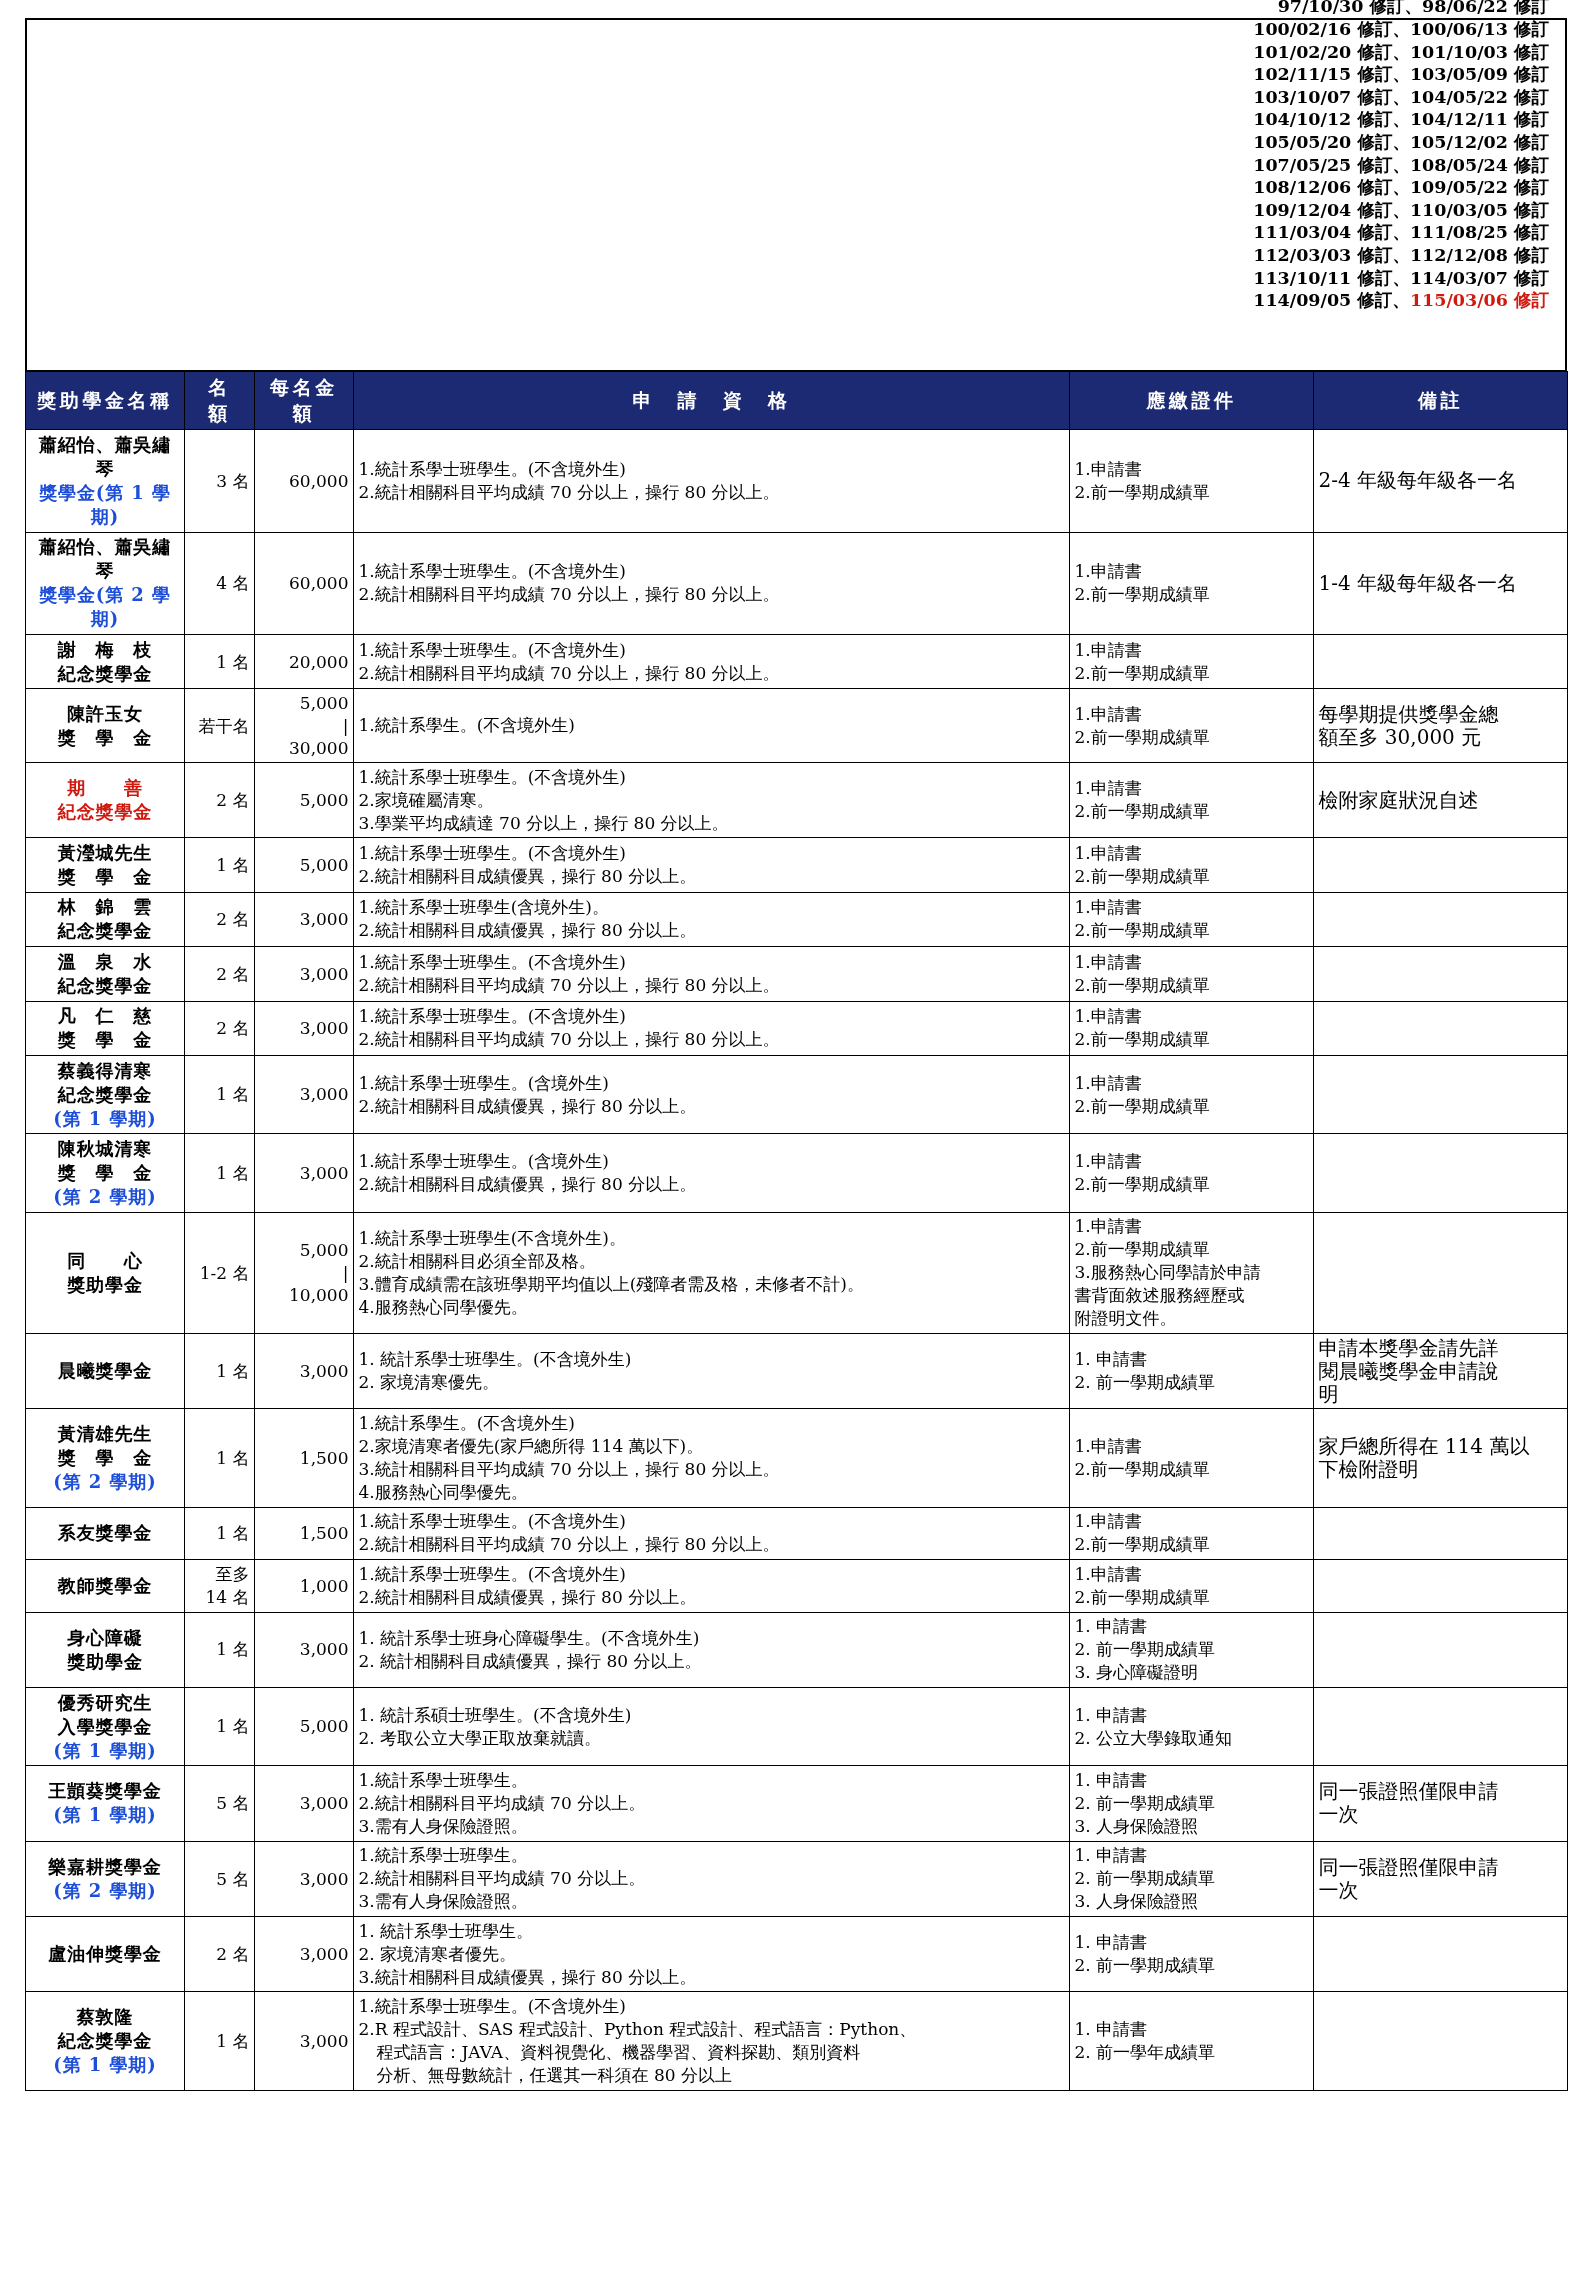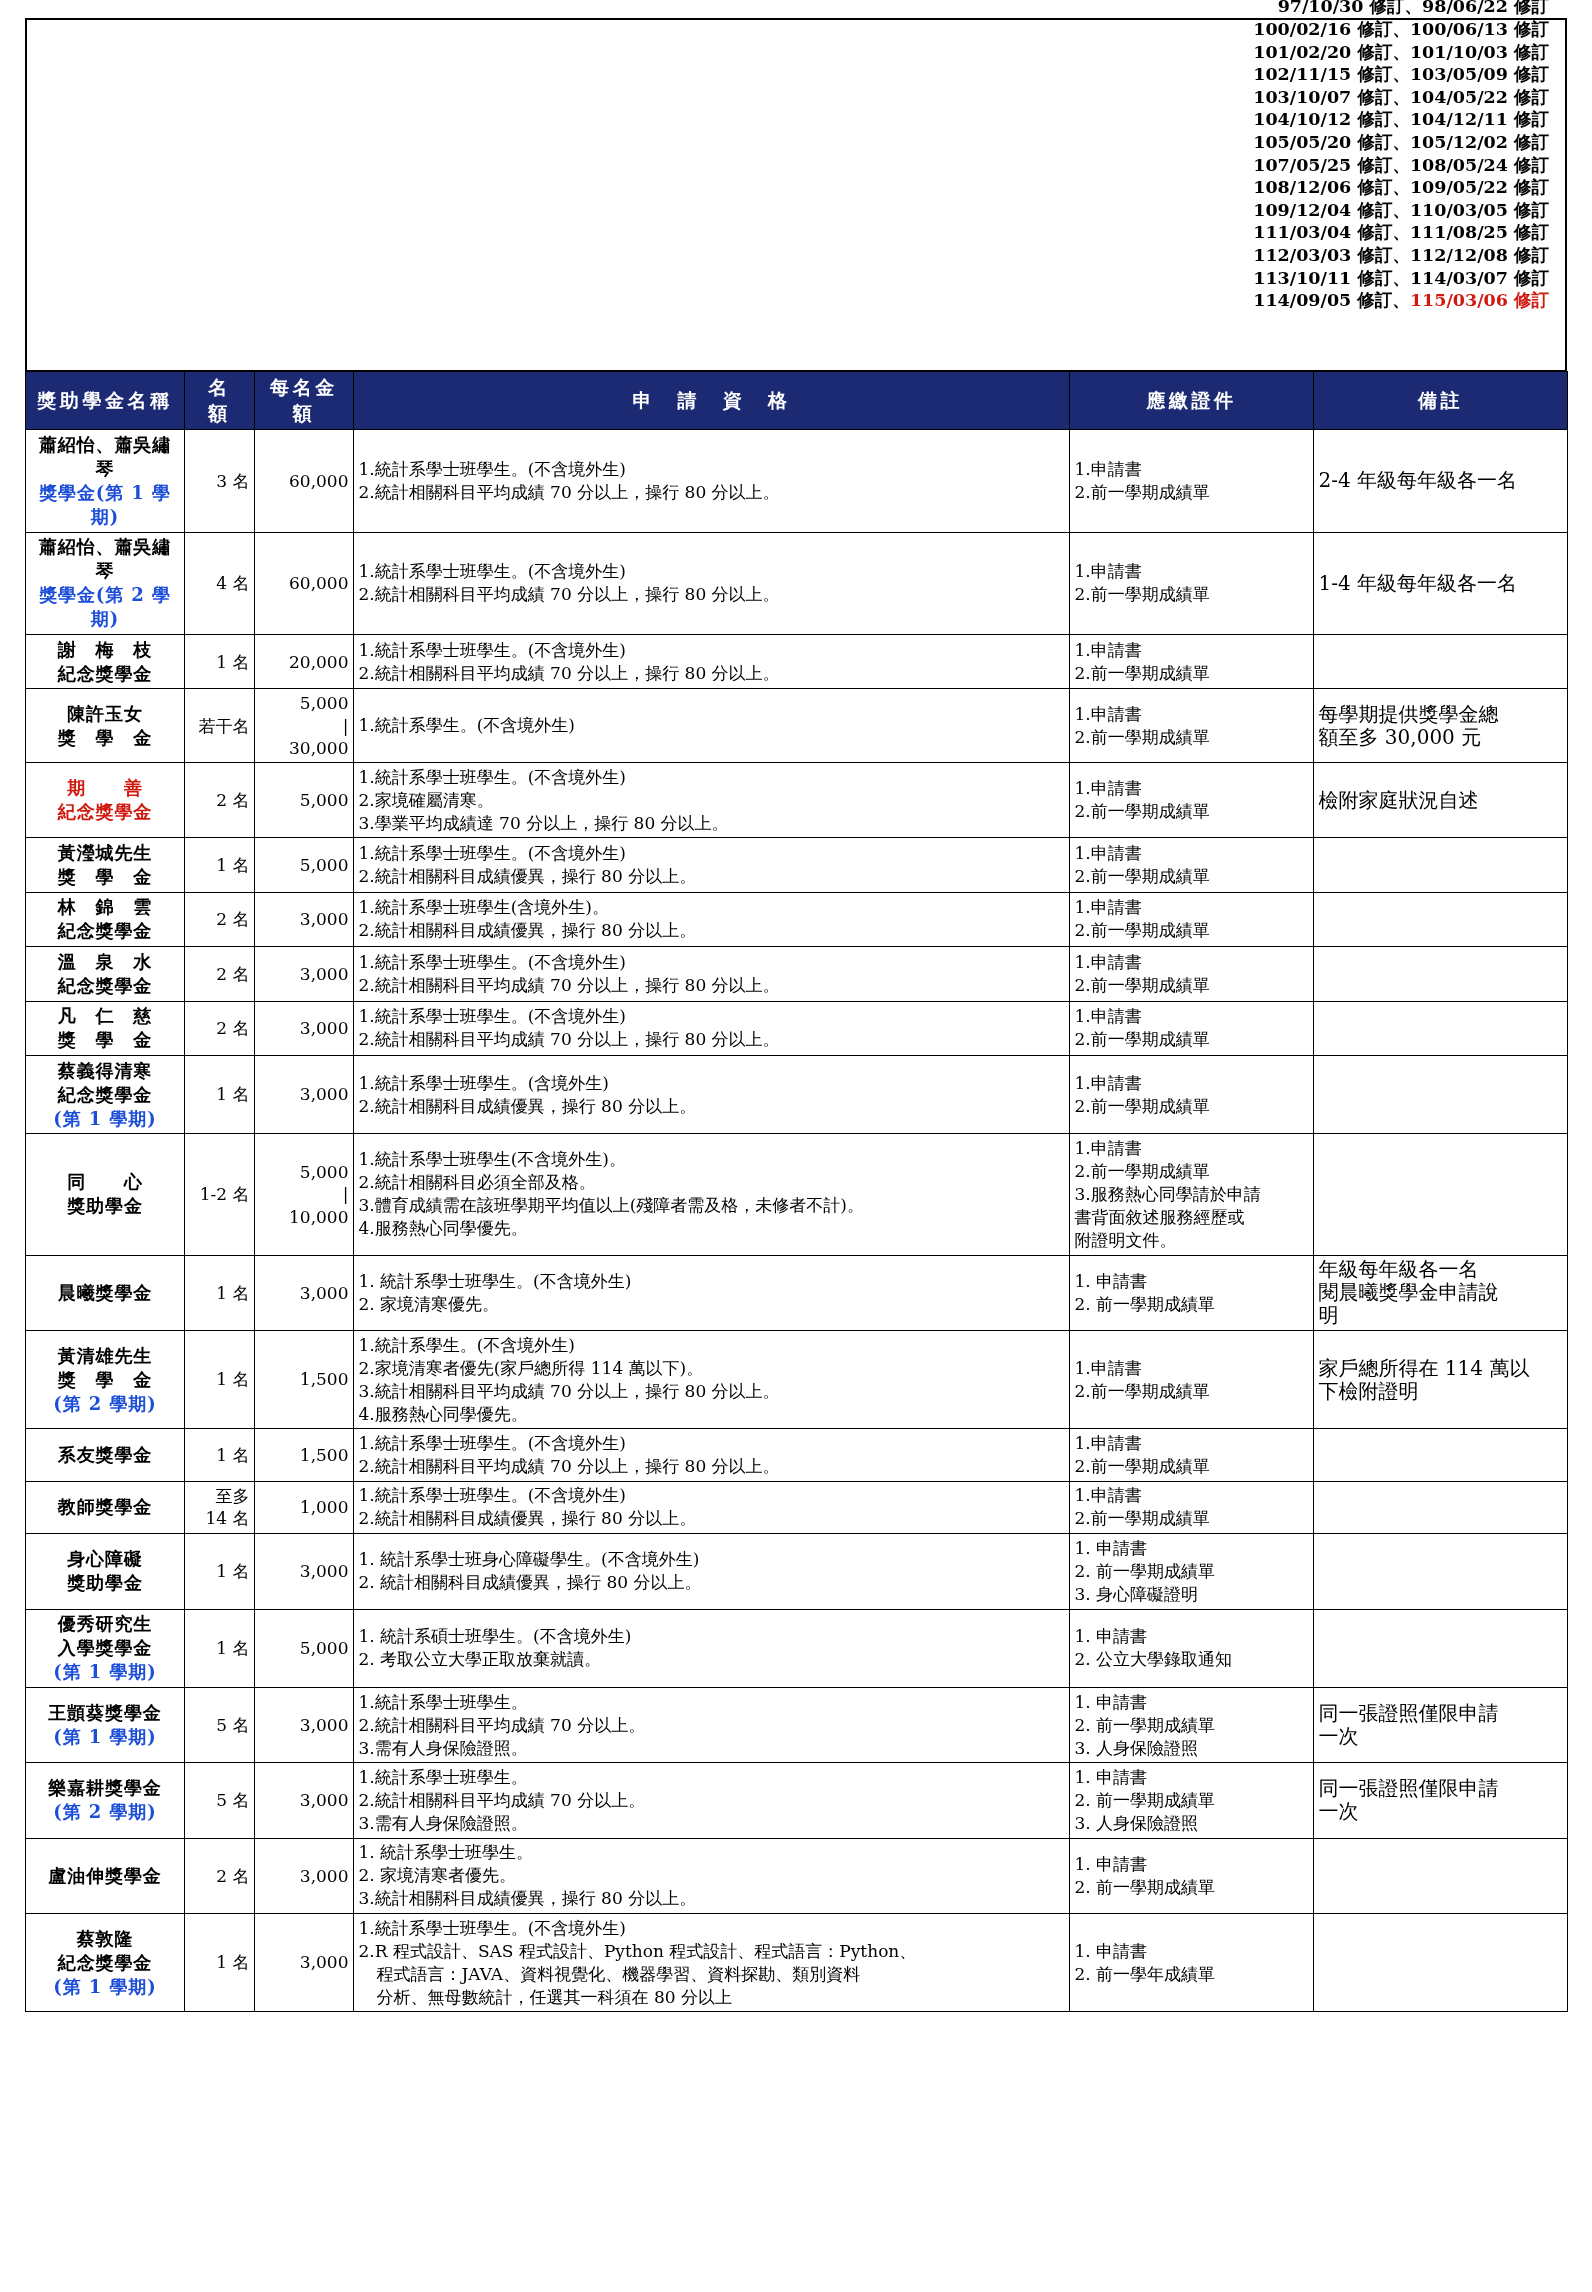--- a/index.html
+++ b/index.html
@@ -327,20 +327,38 @@
             <span class="ln">2.統計相關科目成績優異，操行 80 分以上。</span>
           </td>
           <td class="doc">
             <span class="ln">1.申請書</span>
             <span class="ln">2.前一學期成績單</span>
           </td>
           <td class="note"></td>
         </tr>
         <tr>
           <td class="name">
+            <span class="sub">陳秋城清寒</span>
+            <span class="sub">獎　學　金</span>
+            <span class="sub term">(第 2 學期)</span>
+          </td>
+          <td class="quota">1 名</td>
+          <td class="amt">3,000</td>
+          <td class="req">
+            <span class="ln">1.統計系學士班學生。(含境外生)</span>
+            <span class="ln">2.統計相關科目成績優異，操行 80 分以上。</span>
+          </td>
+          <td class="doc">
+            <span class="ln">1.申請書</span>
+            <span class="ln">2.前一學期成績單</span>
+          </td>
+          <td class="note"></td>
+        </tr>
+        <tr>
+          <td class="name">
             <span class="sub">同　　心</span>
             <span class="sub">獎助學金</span>
           </td>
           <td class="quota">1-2 名</td>
           <td class="amt">5,000
 |
 10,000</td>
           <td class="req">
             <span class="ln">1.統計系學士班學生(不含境外生)。</span>
             <span class="ln">2.統計相關科目必須全部及格。</span>
@@ -364,21 +382,21 @@
           <td class="amt">3,000</td>
           <td class="req">
             <span class="ln">1. 統計系學士班學生。(不含境外生)</span>
             <span class="ln">2. 家境清寒優先。</span>
           </td>
           <td class="doc">
             <span class="ln">1. 申請書</span>
             <span class="ln">2. 前一學期成績單</span>
           </td>
           <td class="note">
-            <span class="ln">年級每年級各一名</span>
+            <span class="ln">申請本獎學金請先詳</span>
             <span class="ln">閱晨曦獎學金申請說</span>
             <span class="ln">明</span>
           </td>
         </tr>
         <tr>
           <td class="name">
             <span class="sub">黃清雄先生</span>
             <span class="sub">獎　學　金</span>
             <span class="sub term">(第 2 學期)</span>
           </td>

